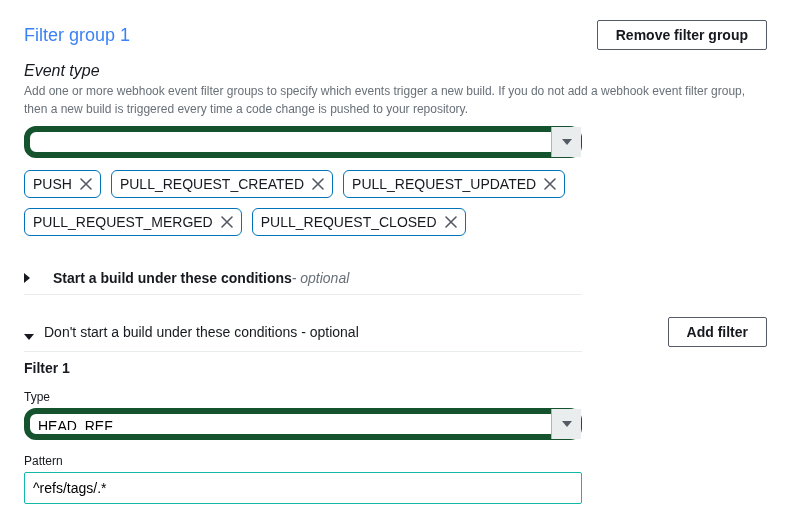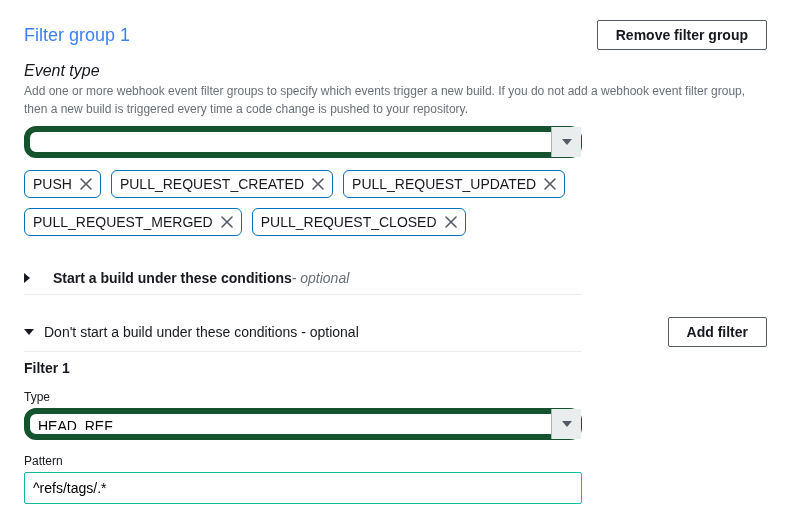--- a/index.html
+++ b/index.html
@@ -152,21 +152,21 @@
   }
   .section-row {
     display: flex;
     justify-content: space-between;
     align-items: center;
     width: 743px;
     margin-top: 22px;
   }
   .collapsible-open {
     display: flex;
-    align-items: center;
+    align-items: flex-end;
     gap: 10px;
     cursor: pointer;
   }
   .filter-title {
     font-weight: 700;
     font-size: 14px;
     margin-top: 8px;
     margin-bottom: 14px;
   }
   .text-input {

